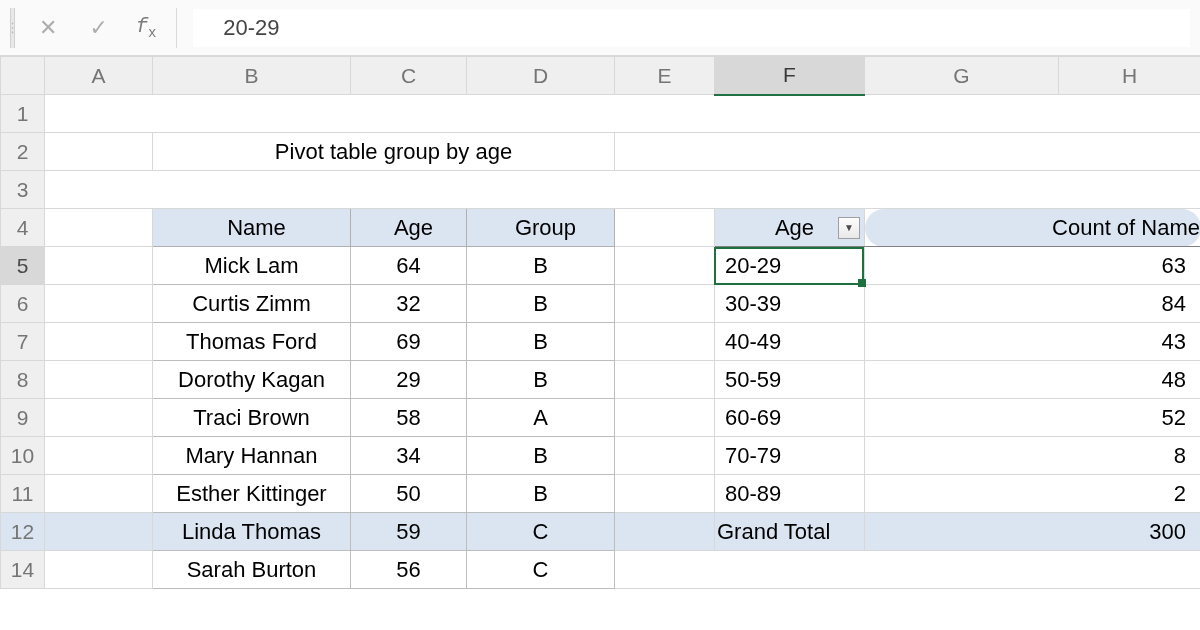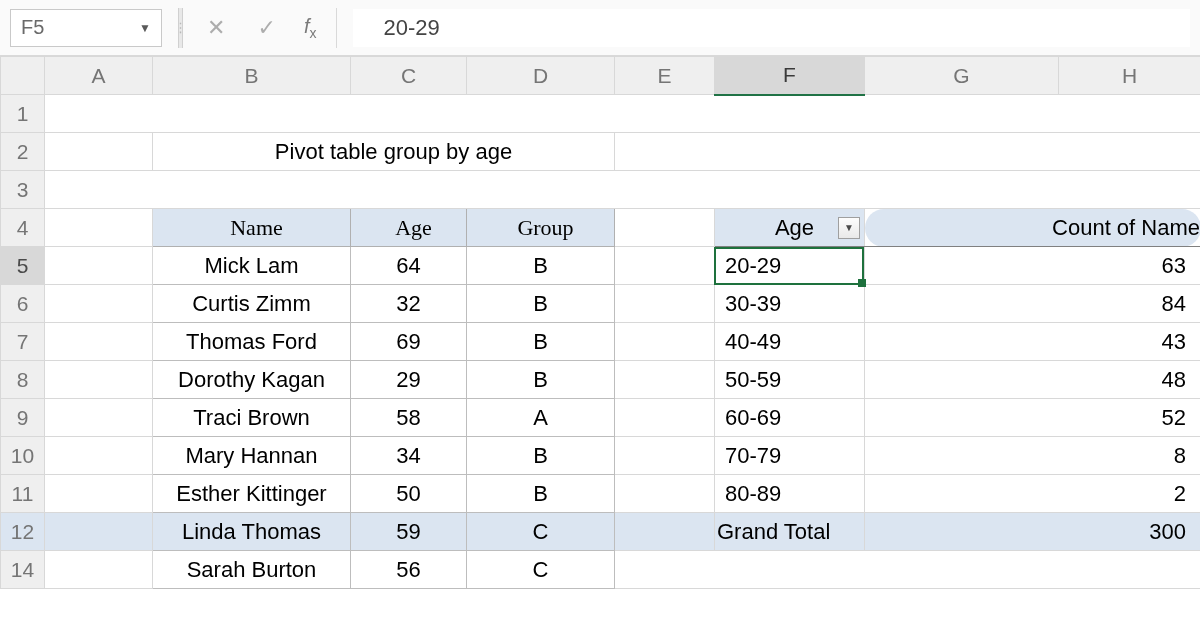--- a/index.html
+++ b/index.html
@@ -48,21 +48,21 @@
     display:flex;align-items:center;justify-content:center;color:#b8b8b8;font-size:13px;
   }
   .fb-btn {
     color: #adadad;
     font-size: 22px;
     padding: 0 8px;
     cursor: default;
   }
   .fb-fx {
     font-style: italic;
-    font-family: Liberation Sans, sans-serif;
+    font-family: Liberation Mono, monospace;
     font-size: 20px;
     color: #7a7a7a;
     padding: 0 4px;
   }
   .fb-fx sub { font-size: 14px; font-style: normal; }
   .formula-content {
     flex: 1;
     height: 38px;
     background: #fff;
     display: flex;
@@ -121,21 +121,20 @@
     font-size:24px;
     color:#303030;
   }
   .left-table-header {
     background:#dbe5f1 !important;
     text-align:left;
     padding-left:10px;
     font-size:22px;
     color:#303030;
     border:1px solid #b0b0b0 !important;
-    font-family:Liberation Serif, serif;
   }
   .left-table-header.center { text-align:center;}
   .lt-cell {
     text-align:left; color:#2e2e2e;
     border:1px solid #bdbdbd !important;
   }
   .lt-cell.center { text-align:center;}
   .alt td.lt-cell { background:#f4f4f4;}
   .alt td.lt-cell:first-of-type{}
 
@@ -181,24 +180,20 @@
     border:1px solid #9f9f9f;
     background:linear-gradient(#fdfdfd,#e9e9e9);
     display:flex;align-items:center;justify-content:center;
     font-size:10px;color:#4a4a4a;
   }
 </style>
 </head>
 <body>
 
 <div class="formula-bar">
-  <div class="name-box">
-    <span>F5</span>
-    <span class="caret">▼</span>
-  </div>
   <div class="fb-proto-divider">⋮</div>
   <div class="fb-btn">✕</div>
   <div class="fb-btn">✓</div>
   <div class="fb-fx">f<sub>x</sub></div>
   <div class="fb-divider"></div>
   <div class="formula-content">
     <span>20-29</span>
   </div>
 </div>
 

